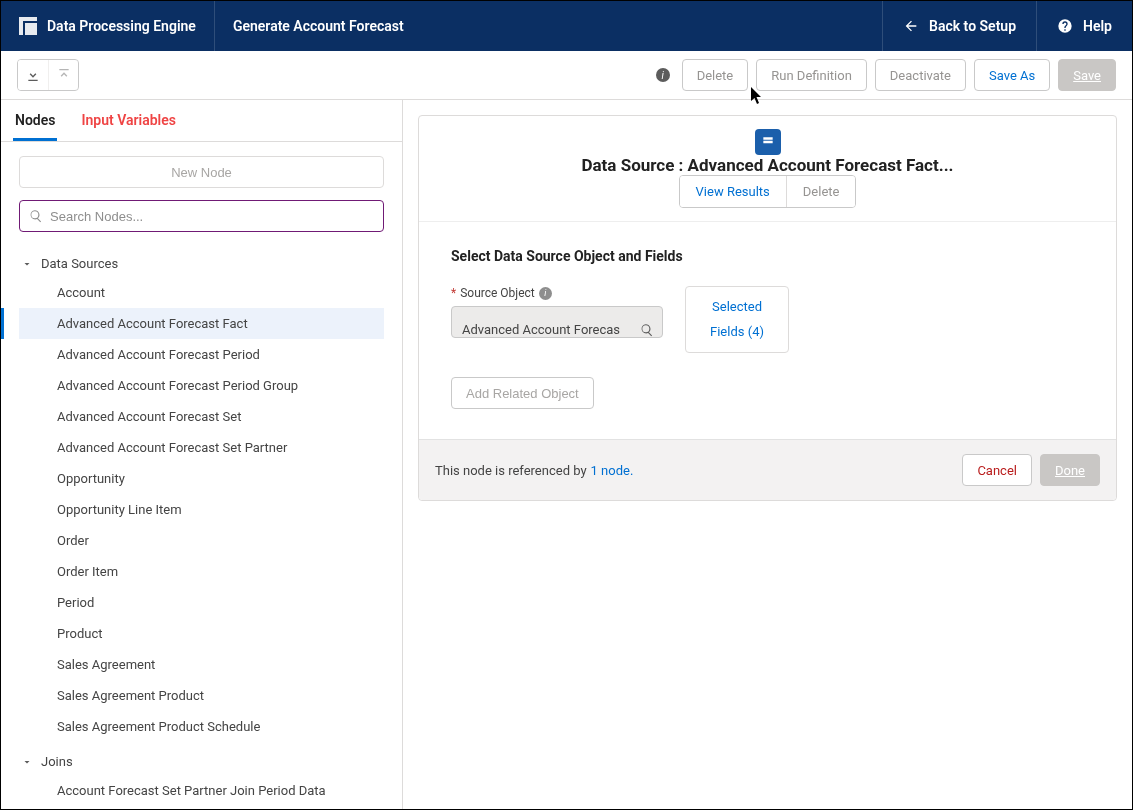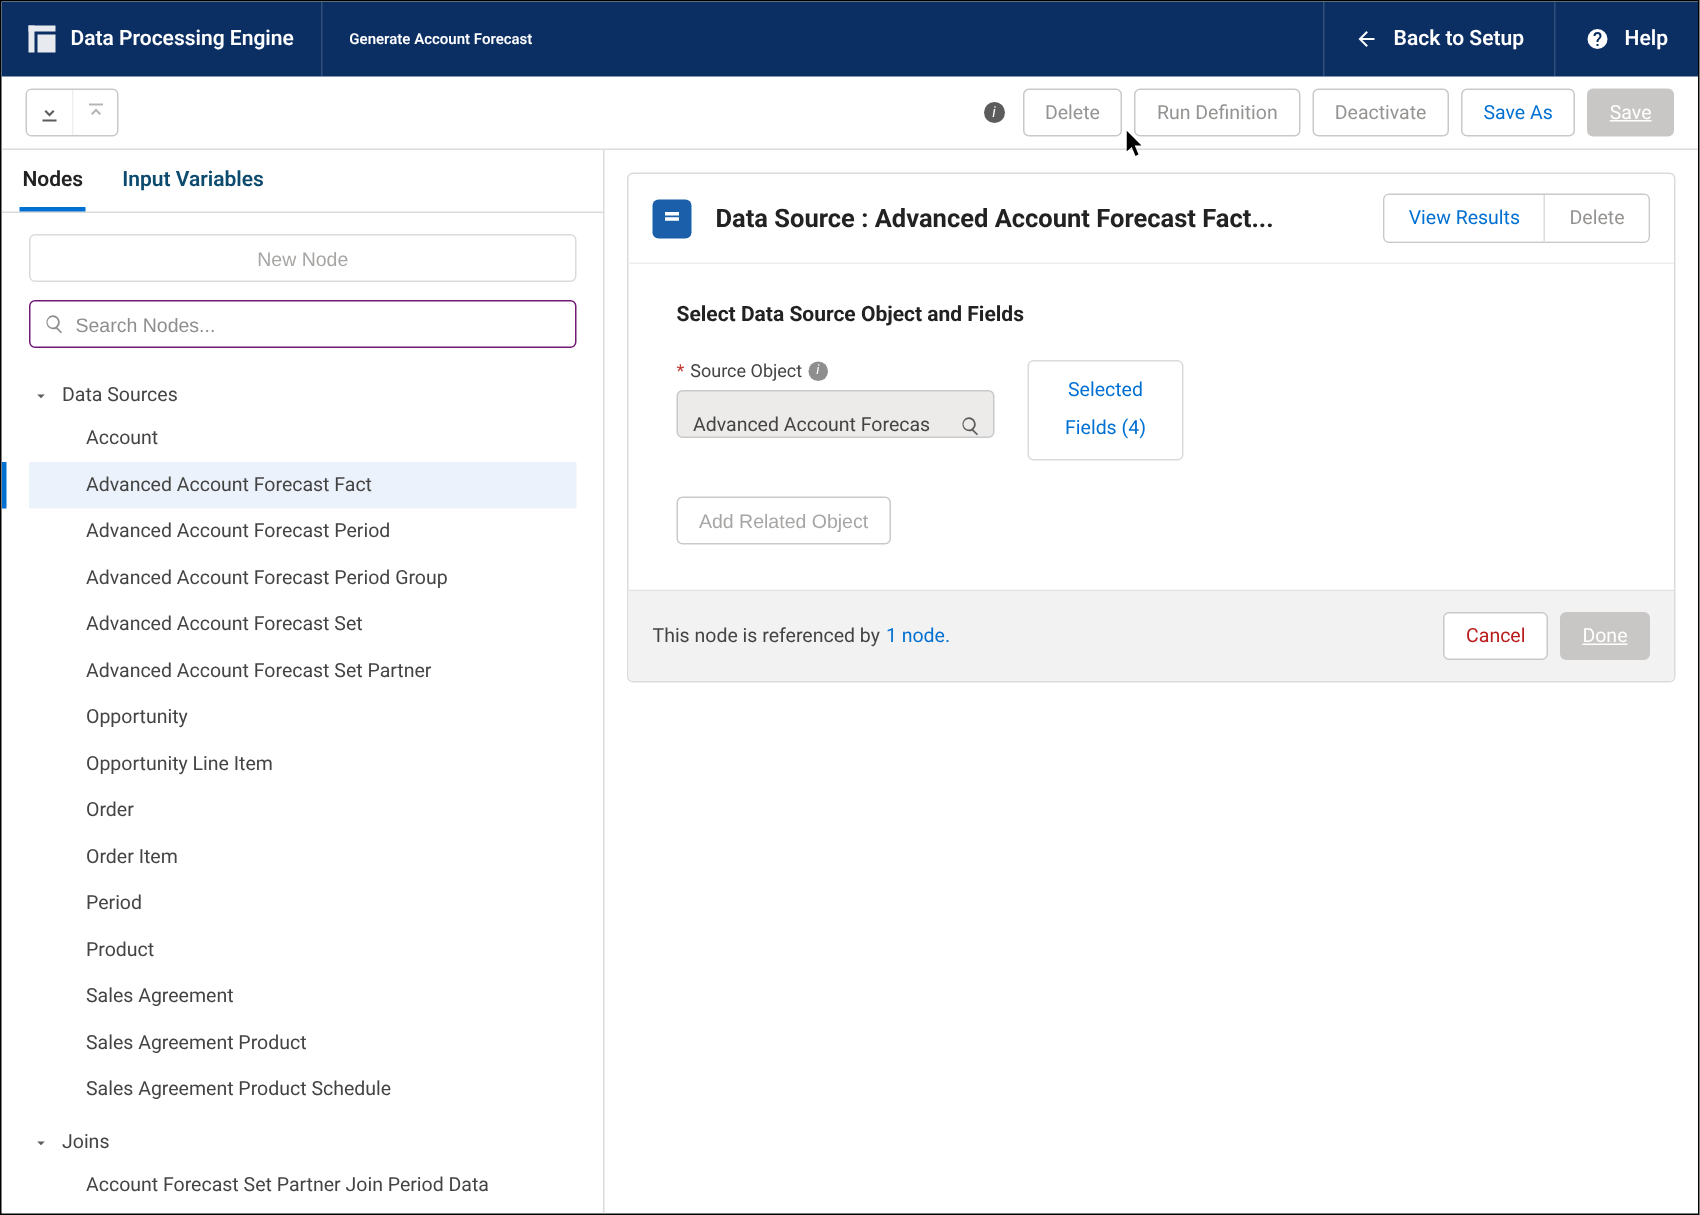--- a/index.html
+++ b/index.html
@@ -34,21 +34,21 @@
     padding: 0 18px;
     border-right: 1px solid rgba(255,255,255,0.15);
     height: 100%;
     font-size: 14px;
     font-weight: 600;
   }
   .global-title {
     display: flex;
     align-items: center;
     padding: 0 18px;
-    font-size: 10px;
+    font-size: 14px;
     font-weight: 600;
   }
   .global-right {
     margin-left: auto;
     display: flex;
     align-items: stretch;
   }
   .global-btn {
     display: flex;
     align-items: center;
@@ -143,21 +143,21 @@
   .sidebar-tabs {
     display: flex;
     border-bottom: 1px solid #dddbda;
     padding: 0 12px;
     gap: 22px;
   }
   .sidebar-tab {
     padding: 12px 2px 10px;
     font-size: 14px;
     font-weight: 600;
-    color: #0c4a6e;
+    color: #ef4444;
     cursor: pointer;
     border-bottom: 3px solid transparent;
   }
   .sidebar-tab.active {
     color: #222;
     border-bottom-color: #0070d2;
   }
 
   .sidebar-body {
     padding: 14px 18px 6px;
@@ -229,21 +229,22 @@
   .panel {
     border: 1px solid #dddbda;
     border-radius: 4px;
     background: #fff;
   }
   .panel-header {
     display: flex;
     align-items: center;
     padding: 13px 16px;
     border-bottom: 1px solid #eee;
-    gap: 16px;
+    gap: 0;
+    flex-direction: column;
   }
   .panel-icon {
     width: 26px; height: 26px;
     border-radius: 4px;
     background: #1b5fab;
     display: flex; align-items: center; justify-content: center;
   }
   .panel-icon svg { width: 14px; height: 14px; fill: #fff; }
   .panel-title {
     font-size: 17px;

